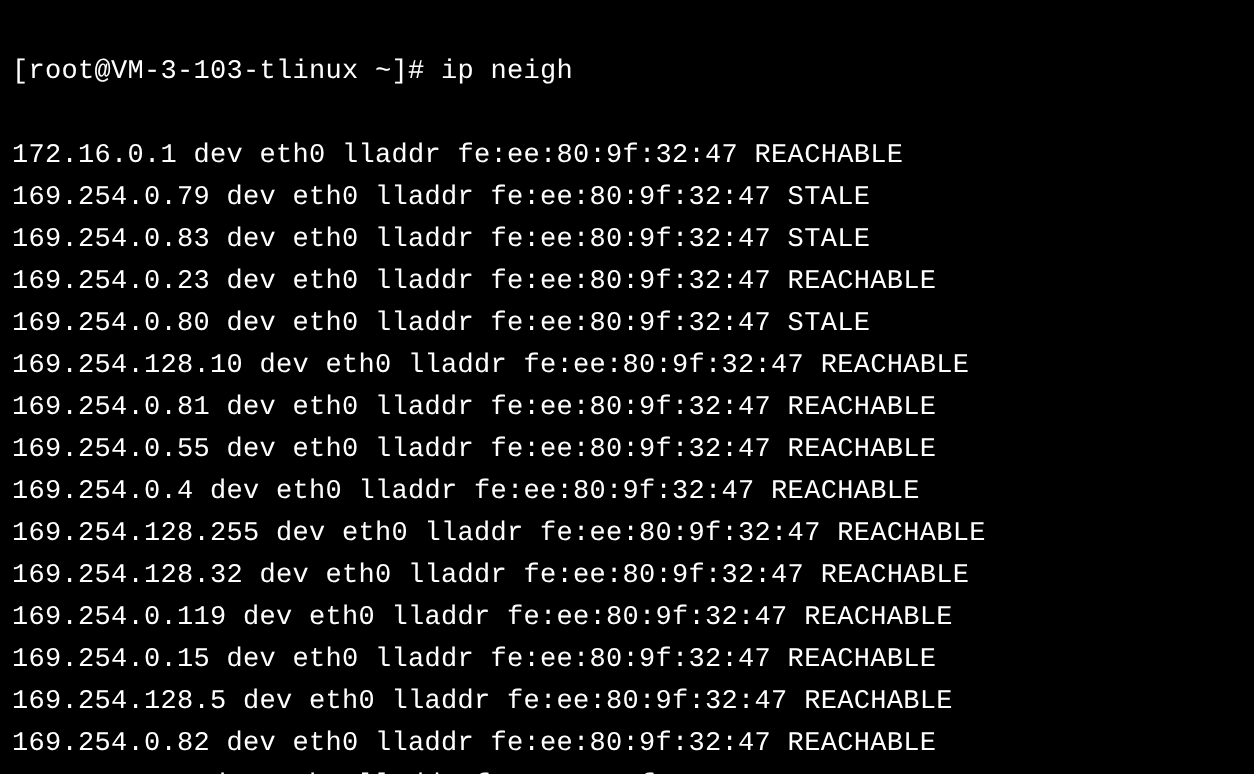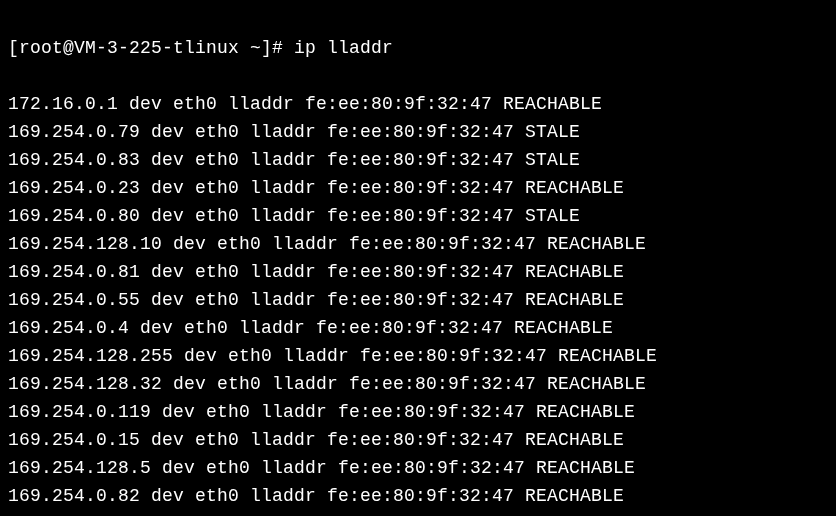--- a/index.html
+++ b/index.html
@@ -20,15 +20,15 @@
     padding: 6px 8px 8px 8px;
     white-space: pre;
   }
   .prompt-line { }
   .entry-line { }
 </style>
 </head>
 <body>
 
 <div class="terminal">
-<div class="prompt-line"><span>[root@VM-3-225-tlinux ~]# </span><span>ip lladdr</span></div>
+<div class="prompt-line"><span>[root@VM-3-103-tlinux ~]# </span><span>ip neigh</span></div>
 <div id="output"><div class="entry-line">172.16.0.1 dev eth0 lladdr fe:ee:80:9f:32:47 REACHABLE</div><div class="entry-line">169.254.0.79 dev eth0 lladdr fe:ee:80:9f:32:47 STALE</div><div class="entry-line">169.254.0.83 dev eth0 lladdr fe:ee:80:9f:32:47 STALE</div><div class="entry-line">169.254.0.23 dev eth0 lladdr fe:ee:80:9f:32:47 REACHABLE</div><div class="entry-line">169.254.0.80 dev eth0 lladdr fe:ee:80:9f:32:47 STALE</div><div class="entry-line">169.254.128.10 dev eth0 lladdr fe:ee:80:9f:32:47 REACHABLE</div><div class="entry-line">169.254.0.81 dev eth0 lladdr fe:ee:80:9f:32:47 REACHABLE</div><div class="entry-line">169.254.0.55 dev eth0 lladdr fe:ee:80:9f:32:47 REACHABLE</div><div class="entry-line">169.254.0.4 dev eth0 lladdr fe:ee:80:9f:32:47 REACHABLE</div><div class="entry-line">169.254.128.255 dev eth0 lladdr fe:ee:80:9f:32:47 REACHABLE</div><div class="entry-line">169.254.128.32 dev eth0 lladdr fe:ee:80:9f:32:47 REACHABLE</div><div class="entry-line">169.254.0.119 dev eth0 lladdr fe:ee:80:9f:32:47 REACHABLE</div><div class="entry-line">169.254.0.15 dev eth0 lladdr fe:ee:80:9f:32:47 REACHABLE</div><div class="entry-line">169.254.128.5 dev eth0 lladdr fe:ee:80:9f:32:47 REACHABLE</div><div class="entry-line">169.254.0.82 dev eth0 lladdr fe:ee:80:9f:32:47 REACHABLE</div><div class="entry-line">169.254.0.2 dev eth0 lladdr fe:ee:80:9f:32:47 REACHABLE</div></div>
 </div>
 
 </body></html>

